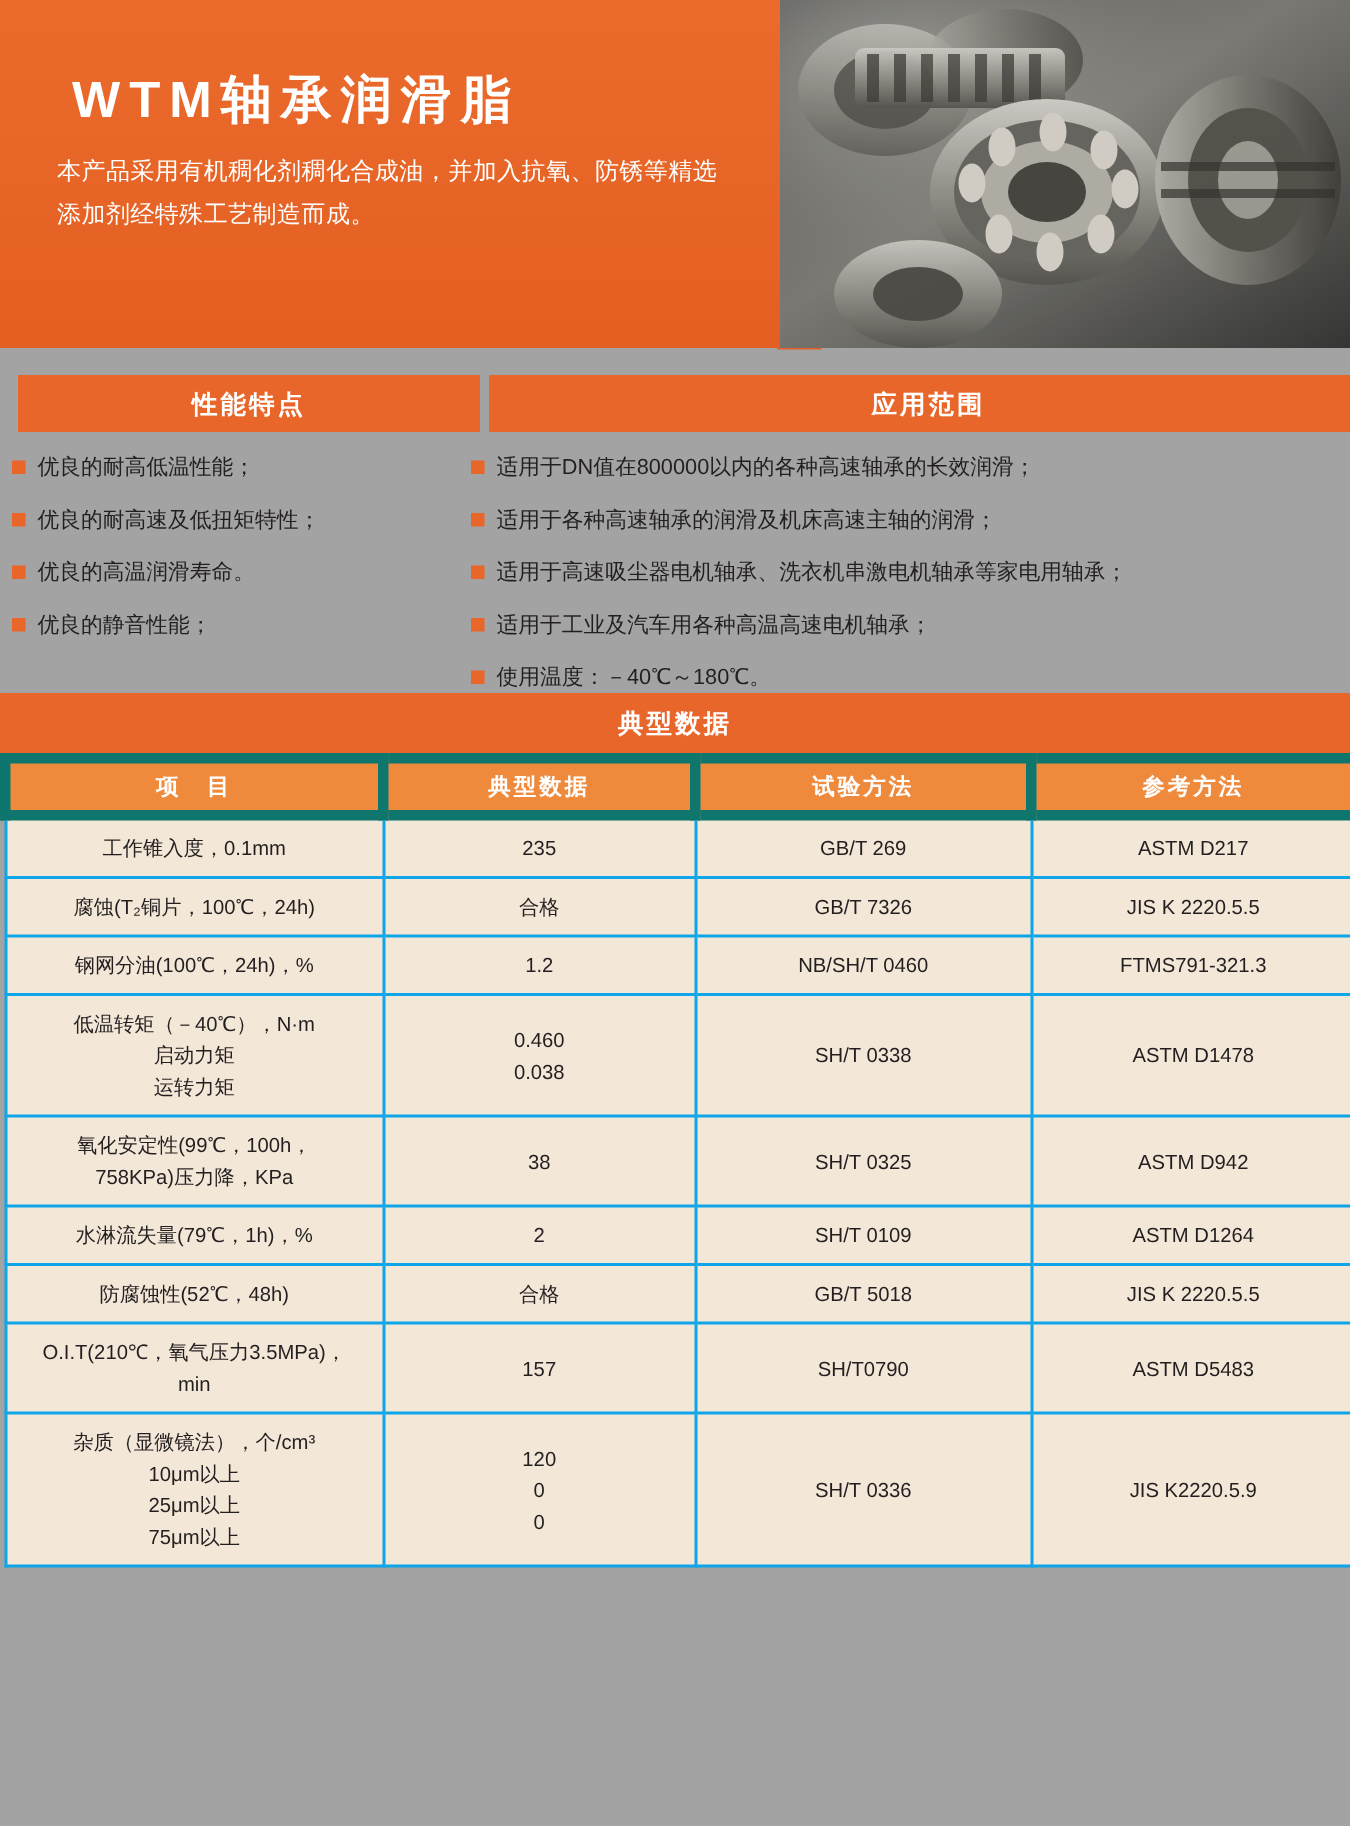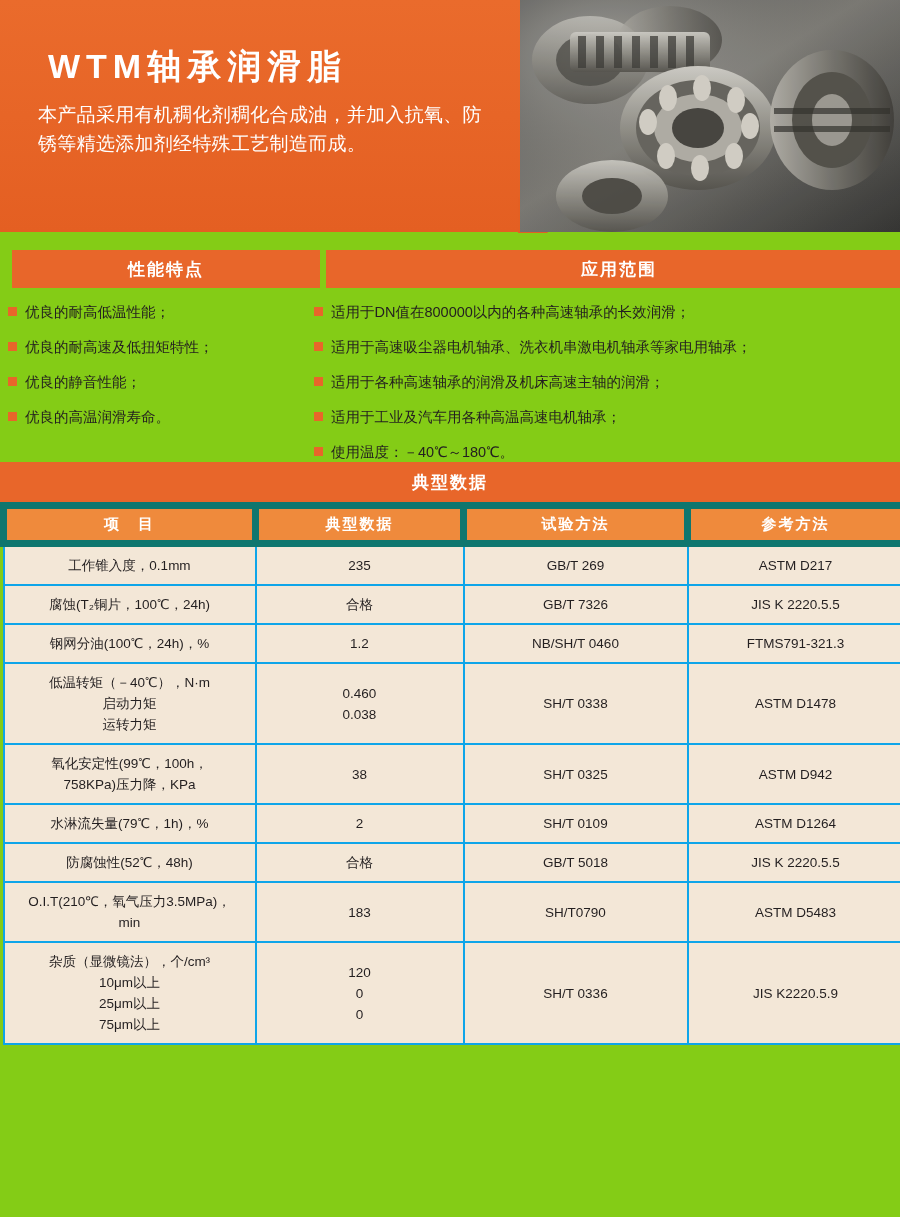--- a/index.html
+++ b/index.html
@@ -8,21 +8,21 @@
     padding: 0;
     width: 900px;
     background: #ffffff;
     font-family: "Liberation Sans", sans-serif;
   }
   .page {
     position: relative;
     width: 900px;
     height: 1217px;
     overflow: hidden;
-    background: #84cc16;
+    background: #a3a3a3;
   }
 
   
   .header {
     position: relative;
     width: 900px;
     height: 232px;
     background: #ffffff;
   }
   .header-orange {
@@ -56,21 +56,21 @@
     font-size: 34px;
     font-weight: bold;
     letter-spacing: 6px;
     white-space: nowrap;
   }
   .subtitle {
     position: absolute;
     left: 38px; top: 100px;
     width: 452px;
     color: #ffffff;
-    font-size: 19px;
+    font-size: 16px;
     line-height: 29px;
     letter-spacing: 0.3px;
   }
 
   
   .bars {
     position: relative;
     margin-top: 18px;
     height: 38px;
     margin-left: 12px;
@@ -278,40 +278,40 @@
       <div class="bullet">
         <span class="sq"></span>
         <span>优良的耐高低温性能；</span>
       </div>
       <div class="bullet">
         <span class="sq"></span>
         <span>优良的耐高速及低扭矩特性；</span>
       </div>
       <div class="bullet">
         <span class="sq"></span>
+        <span>优良的高温润滑寿命。</span>
+      </div>
+      <div class="bullet">
+        <span class="sq"></span>
         <span>优良的静音性能；</span>
       </div>
-      <div class="bullet">
-        <span class="sq"></span>
-        <span>优良的高温润滑寿命。</span>
-      </div>
     </div>
 
     <div class="col-right">
       <div class="bullet">
         <span class="sq"></span>
         <span>适用于DN值在800000以内的各种高速轴承的长效润滑；</span>
       </div>
       <div class="bullet">
         <span class="sq"></span>
+        <span>适用于各种高速轴承的润滑及机床高速主轴的润滑；</span>
+      </div>
+      <div class="bullet">
+        <span class="sq"></span>
         <span>适用于高速吸尘器电机轴承、洗衣机串激电机轴承等家电用轴承；</span>
-      </div>
-      <div class="bullet">
-        <span class="sq"></span>
-        <span>适用于各种高速轴承的润滑及机床高速主轴的润滑；</span>
       </div>
       <div class="bullet">
         <span class="sq"></span>
         <span>适用于工业及汽车用各种高温高速电机轴承；</span>
       </div>
       <div class="bullet">
         <span class="sq"></span>
         <span>使用温度：－40℃～180℃。</span>
       </div>
     </div>
@@ -377,21 +377,21 @@
       </tr>
       <tr>
         <td class="left-ind multi">防腐蚀性(52℃，48h)</td>
         <td class="multi">合格</td>
         <td>GB/T 5018</td>
         <td>JIS K 2220.5.5</td>
       </tr>
       <tr>
         <td class="left-ind multi">O.I.T(210℃，氧气压力3.5MPa)，
 min</td>
-        <td class="multi">183</td>
+        <td class="multi">157</td>
         <td>SH/T0790</td>
         <td>ASTM D5483</td>
       </tr>
       <tr>
         <td class="left-ind multi">杂质（显微镜法），个/cm³
 10μm以上
 25μm以上
 75μm以上</td>
         <td class="multi">120
 0

